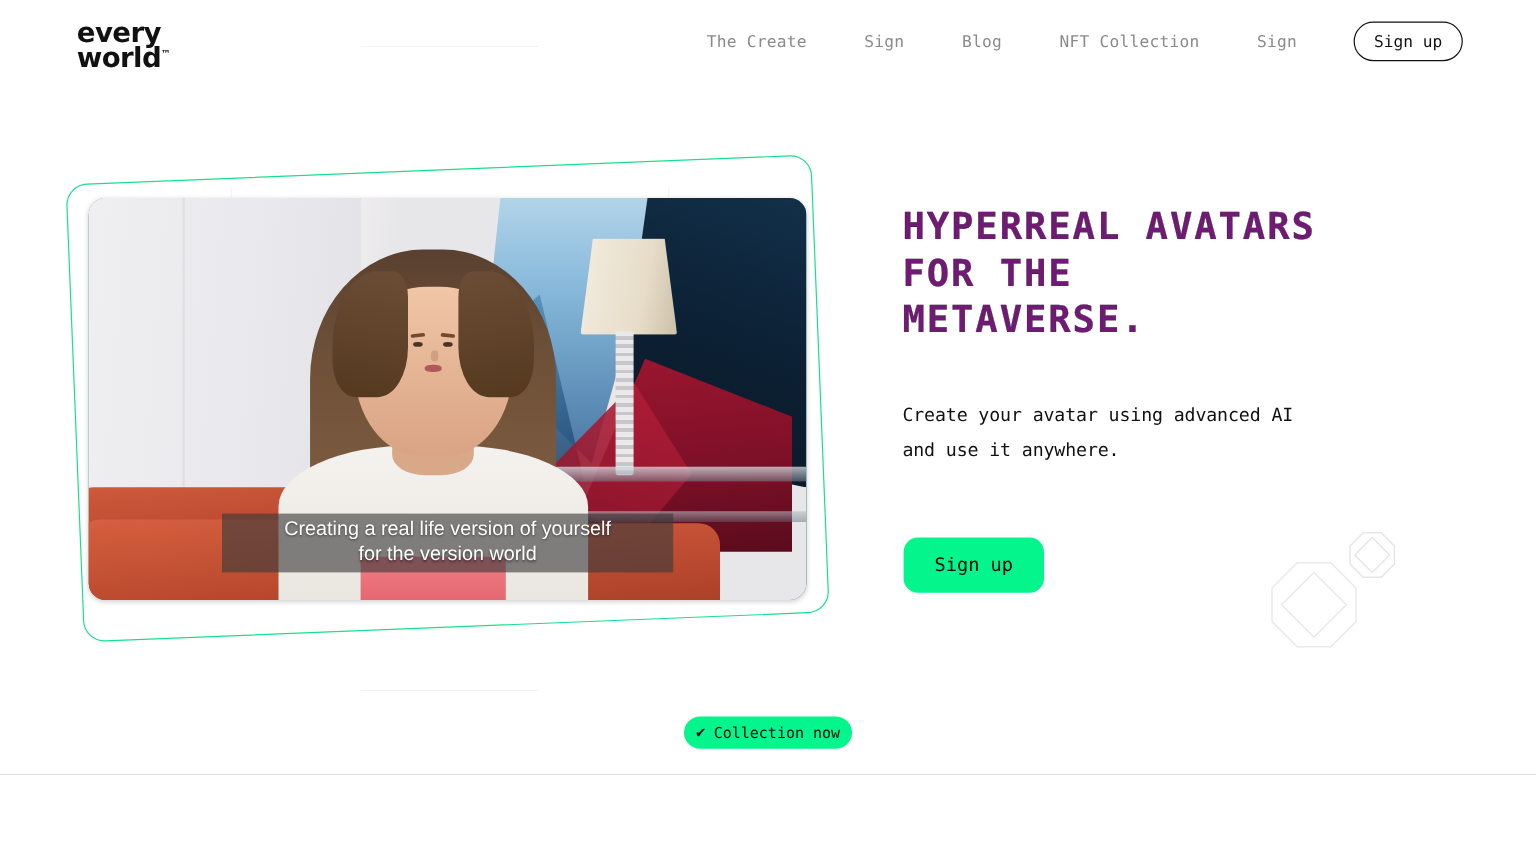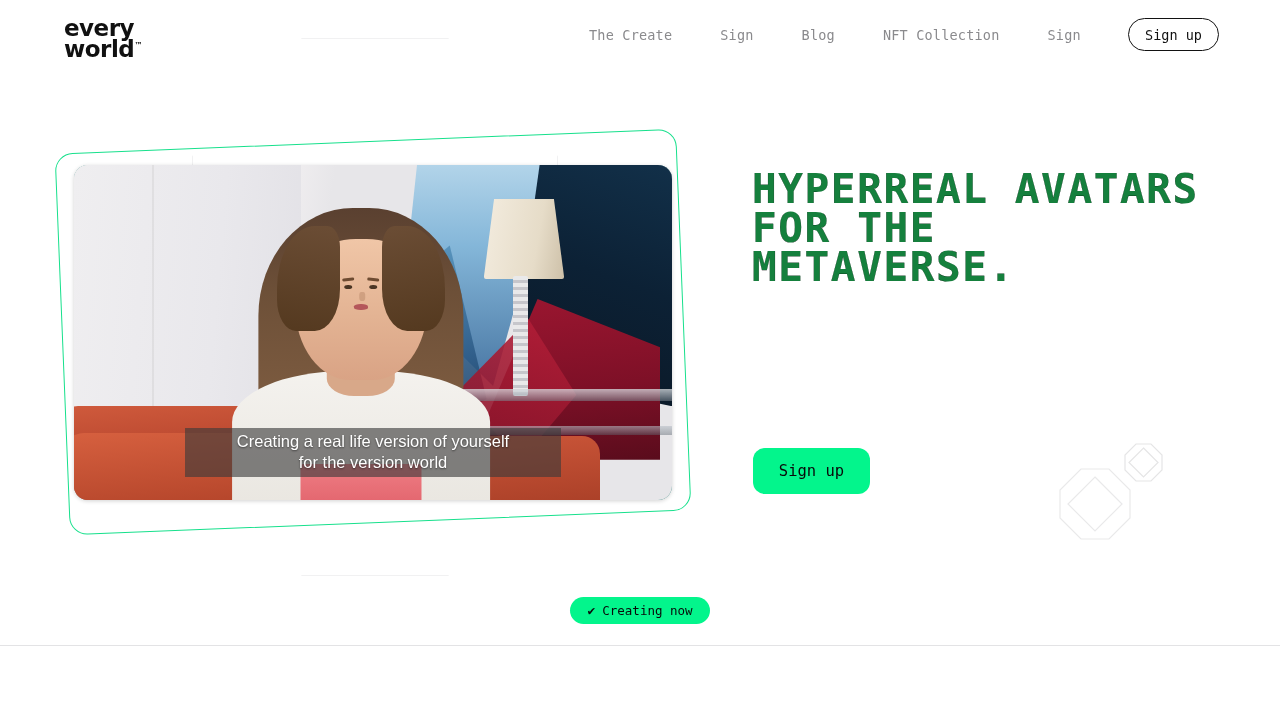--- a/index.html
+++ b/index.html
@@ -256,24 +256,24 @@
     padding: 3px 6px 5px;
     text-shadow: 0 1px 2px rgba(0,0,0,.5);
     z-index: 3;
   }
 
   
   .hero-right { position: absolute; left: 752px; top: 170px; width: 470px; }
   .headline {
     font-family: "DejaVu Sans Mono", monospace;
     font-weight: 700;
-    font-size: 41px;
+    font-size: 31px;
     line-height: 39px;
     letter-spacing: 1.6px;
-    color: #15803d;
+    color: #701a75;
     white-space: pre-line;
     -webkit-text-stroke: 0.2px #000;
   }
   .lede {
     margin-top: 45px;
     font-family: "DejaVu Sans Mono", monospace;
     font-size: 15.2px;
     line-height: 29px;
     color: #111;
     white-space: pre-line;
@@ -393,39 +393,41 @@
         <div>Creating a real life version of yourself</div>
         <div>for the version world</div>
       </div>
     </div>
   </div>
 
   <div class="hero-right">
     <h1 class="headline">HYPERREAL AVATARS
 FOR THE
 METAVERSE.</h1>
+    <p class="lede">Create your avatar using advanced AI
+and use it anywhere.</p>
     <button class="btn-green">Sign up</button>
   </div>
 
   <div class="deco" style="left:1059px; top:468px;">
     <svg width="72" height="72" viewBox="0 0 72 72">
       <polygon points="22,1 50,1 71,22 71,50 50,71 22,71 1,50 1,22" fill="none" stroke="#e9e9ea" stroke-width="1.2"></polygon>
       <polygon points="36,9 63,36 36,63 9,36" fill="none" stroke="#e9e9ea" stroke-width="1.2"></polygon>
     </svg>
   </div>
   <div class="deco" style="left:1124px; top:443px;">
     <svg width="39" height="39" viewBox="0 0 39 39">
       <polygon points="12,1 27,1 38,12 38,27 27,38 12,38 1,27 1,12" fill="none" stroke="#e5e5e6" stroke-width="1.2"></polygon>
       <polygon points="19.5,5 34,19.5 19.5,34 5,19.5" fill="none" stroke="#e5e5e6" stroke-width="1.2"></polygon>
     </svg>
   </div>
 
   <div class="available">
     <span class="check">✔</span>
-    <span>Creating now</span>
+    <span>Collection now</span>
   </div>
 
   <div class="divider"></div>
   <div class="cookie-bar">
     
     
   </div>
 
 </div>
 

